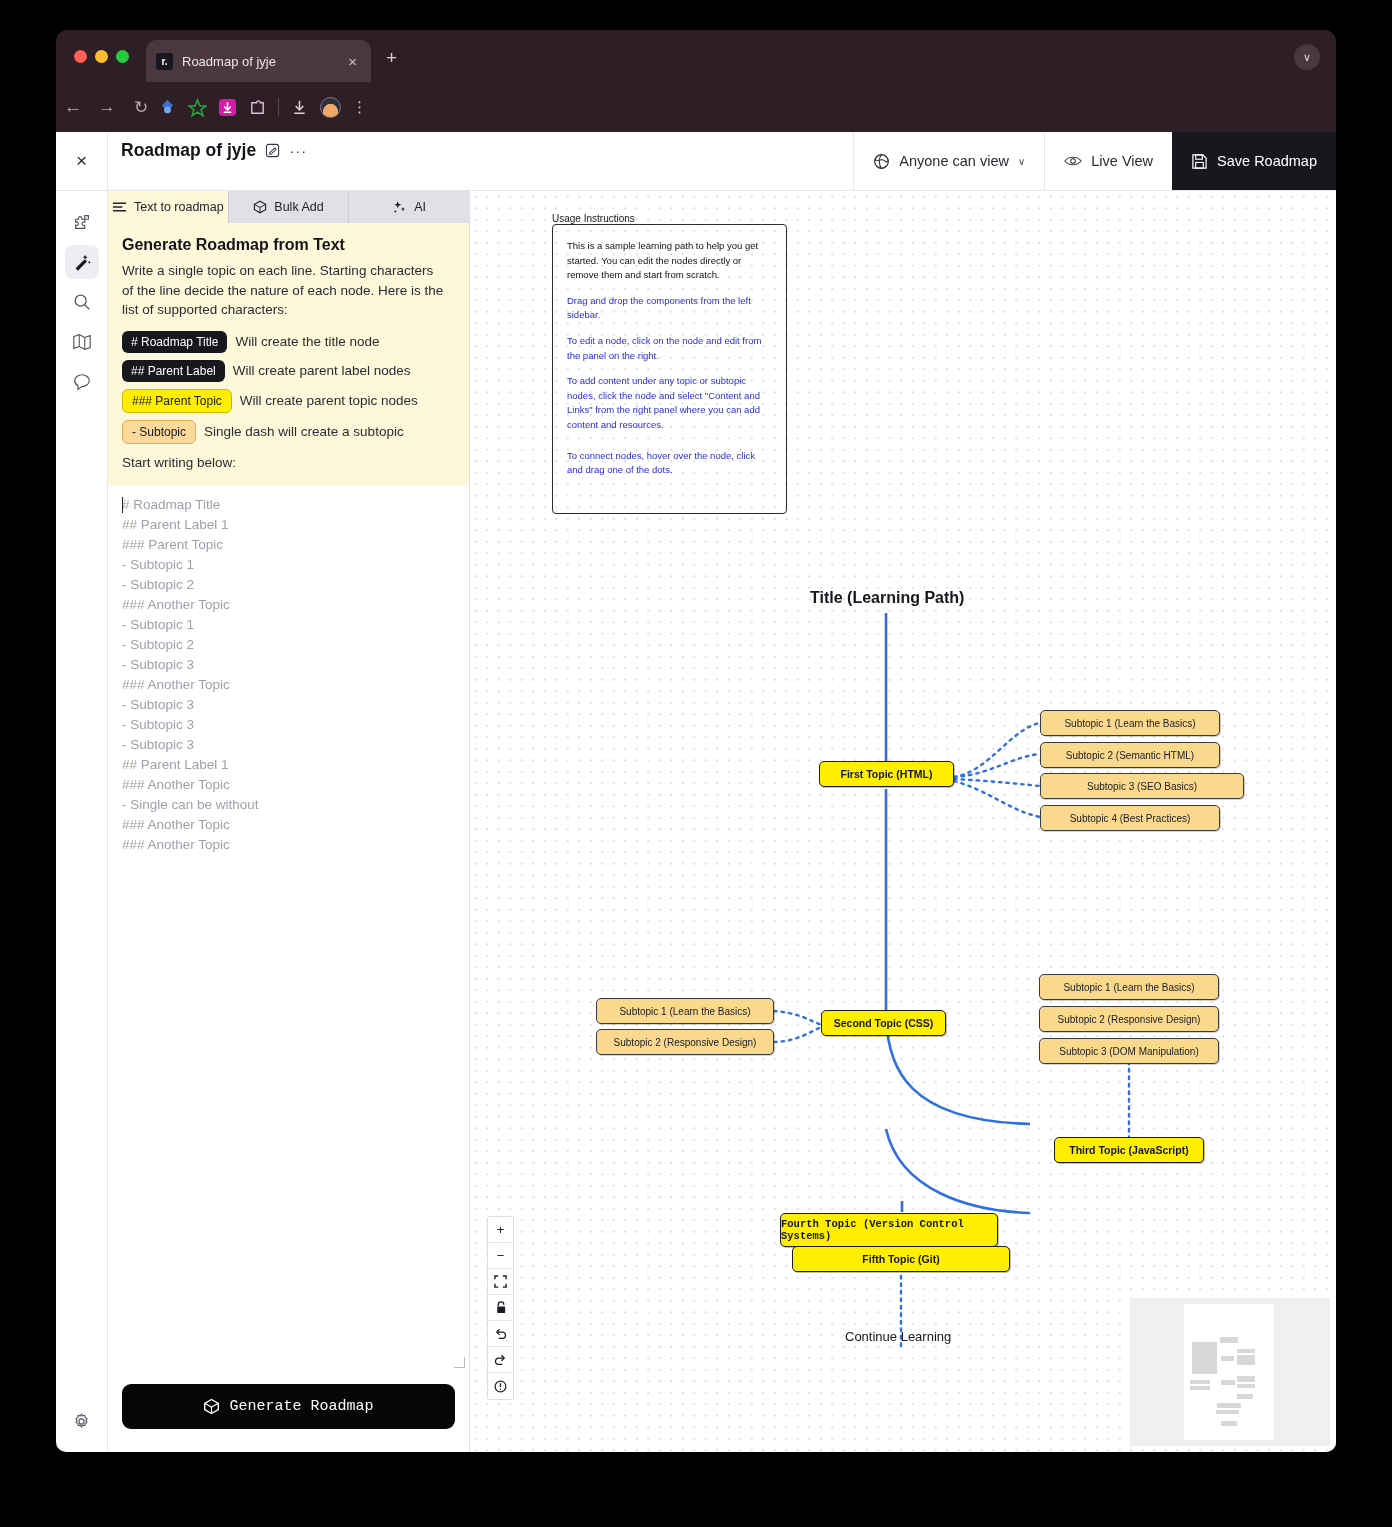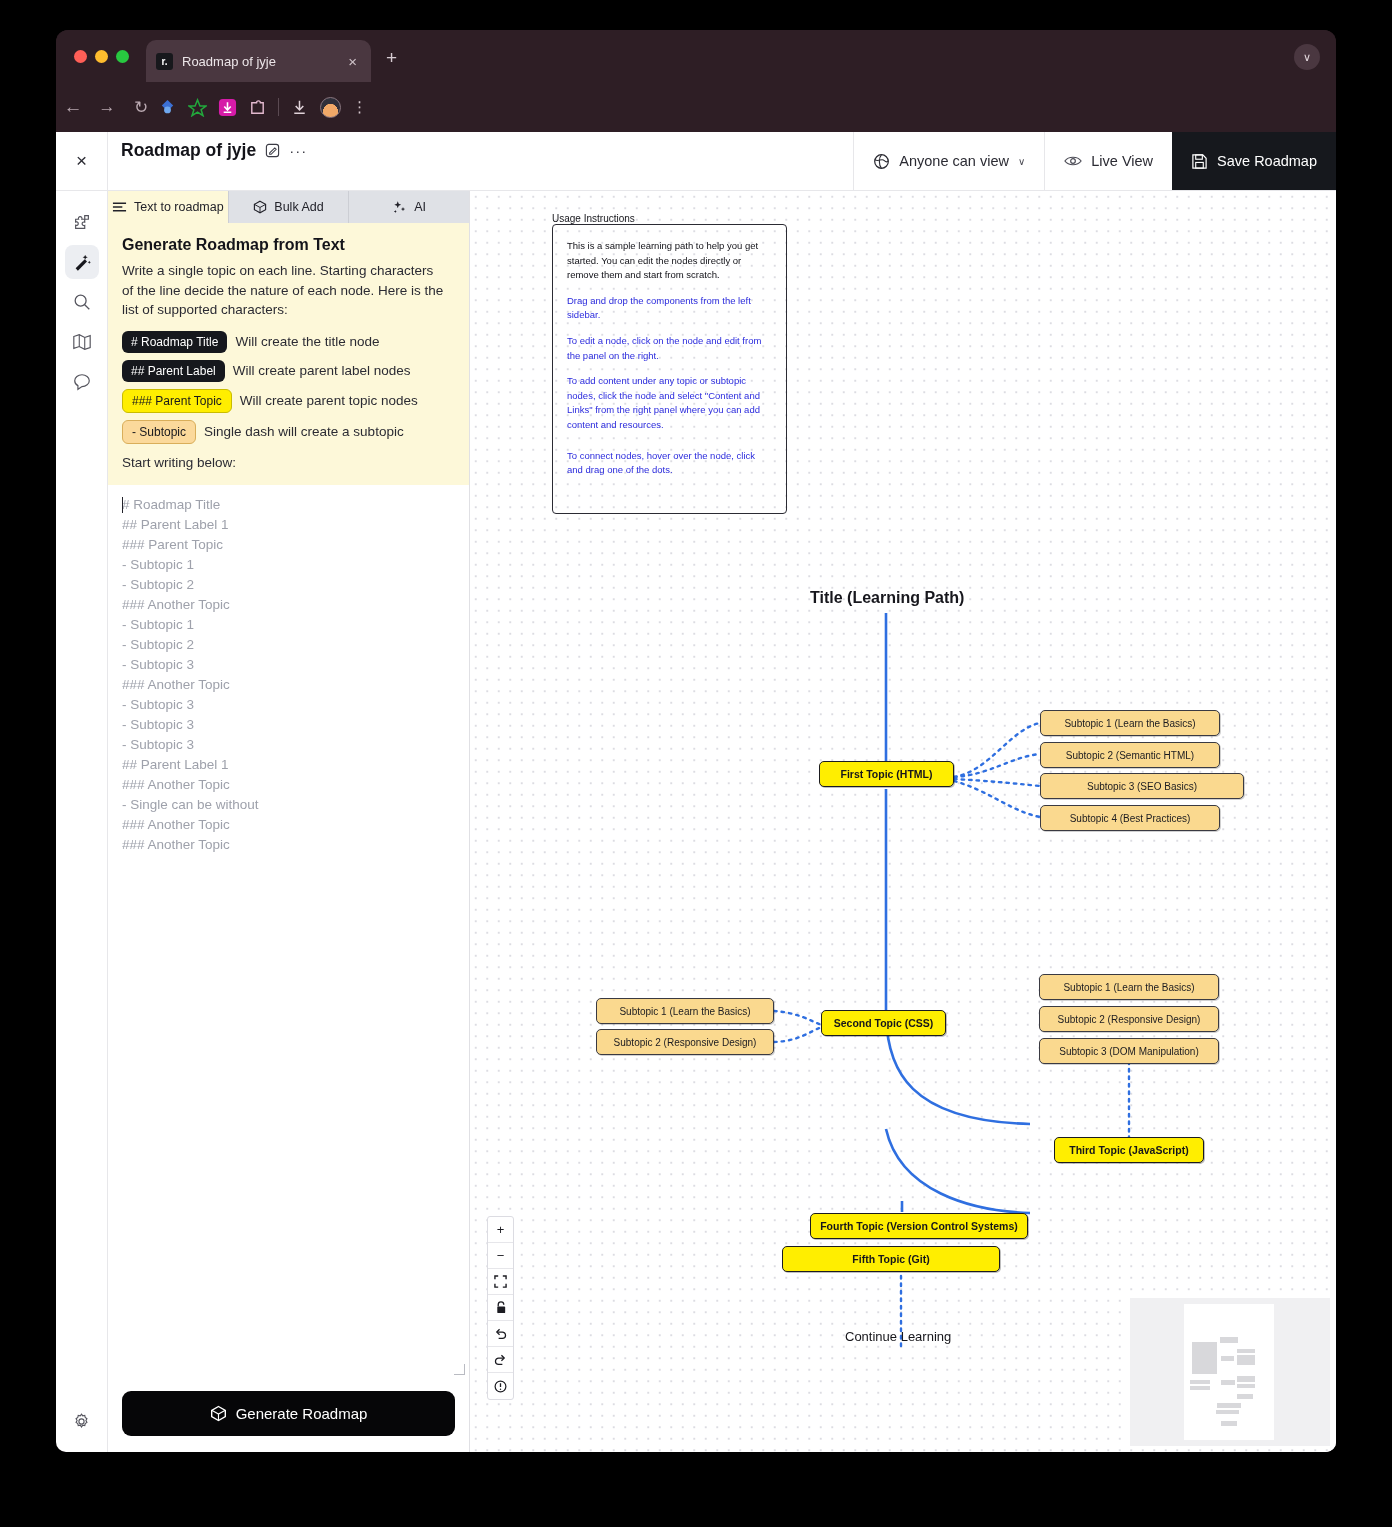--- a/index.html
+++ b/index.html
@@ -135,21 +135,21 @@
 
   .editor-wrap { flex: 1; position: relative; min-height: 0; padding: 10px 14px 0 14px; overflow: hidden; }
   .ph-line { font-size: 13.5px; color: #9ea1ab; line-height: 20px; white-space: pre; }
   .caret {
     position: absolute; left: 14px; top: 12px; width: 1px; height: 16px; background: #22222a;
   }
   .resize-grip {
     position: absolute; right: 4px; bottom: 4px; width: 11px; height: 11px;
     border-right: 1px solid #b9bbc2; border-bottom: 1px solid #b9bbc2;
   }
-  .panel-foot { padding: 12px 14px 16px 14px; flex: none; }
+  .panel-foot { padding: 12px 14px 23px 14px; flex: none; font-family: Liberation Mono, monospace; }
   .gen-btn {
     width: 100%; height: 45px; background: #060608; color: #fff; border-radius: 9px;
     display: flex; align-items: center; justify-content: center; gap: 9px;
     font-size: 15px; font-weight: 500;
   }
 
   
   .canvas {
     flex: 1; position: relative; overflow: hidden; background: #fff;
     background-image: radial-gradient(#dcdce2 0.8px, transparent 0.9px);
@@ -454,22 +454,22 @@
 
         <div class="node n-topic" style="left:351px; top:819px; width:125px; height:26px;">Second Topic (CSS)</div>
         <div class="node n-sub" style="left:126px; top:807px; width:178px; height:26px;">Subtopic 1 (Learn the Basics)</div>
         <div class="node n-sub" style="left:126px; top:838px; width:178px; height:26px;">Subtopic 2 (Responsive Design)</div>
 
         <div class="node n-topic" style="left:584px; top:946px; width:150px; height:26px;">Third Topic (JavaScript)</div>
         <div class="node n-sub" style="left:569px; top:783px; width:180px; height:26px;">Subtopic 1 (Learn the Basics)</div>
         <div class="node n-sub" style="left:569px; top:815px; width:180px; height:26px;">Subtopic 2 (Responsive Design)</div>
         <div class="node n-sub" style="left:569px; top:847px; width:180px; height:26px;">Subtopic 3 (DOM Manipulation)</div>
 
-        <div class="node n-topic" style="left:340px; top:1022px; width:218px; height:26px;">Fourth Topic (Version Control Systems)</div>
-        <div class="node n-topic" style="left:312px; top:1055px; width:218px; height:26px;">Fifth Topic (Git)</div>
+        <div class="node n-topic" style="left:310px; top:1022px; width:218px; height:34px;font-family:Liberation Mono, monospace;">Fourth Topic (Version Control Systems)</div>
+        <div class="node n-topic" style="left:322px; top:1055px; width:218px; height:26px;">Fifth Topic (Git)</div>
 
         <div class="node n-label" style="left:375px; top:1138px;">Continue Learning</div>
 
         <div class="ctrls">
           <div class="ctrl">+</div>
           <div class="ctrl">−</div>
           <div class="ctrl">
             <svg width="13" height="13" viewBox="0 0 14 14">
               <path d="M1 4.5 V1 H4.5 M9.5 1 H13 V4.5 M13 9.5 V13 H9.5 M4.5 13 H1 V9.5" fill="none" stroke="#1c1c22" stroke-width="1.5"></path>
             </svg>

